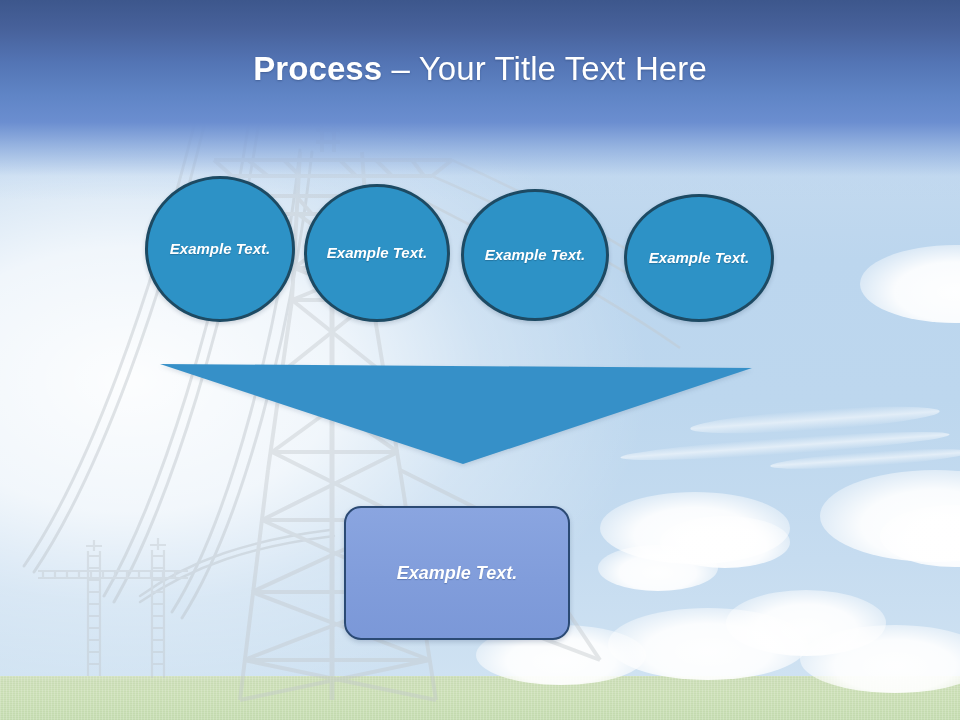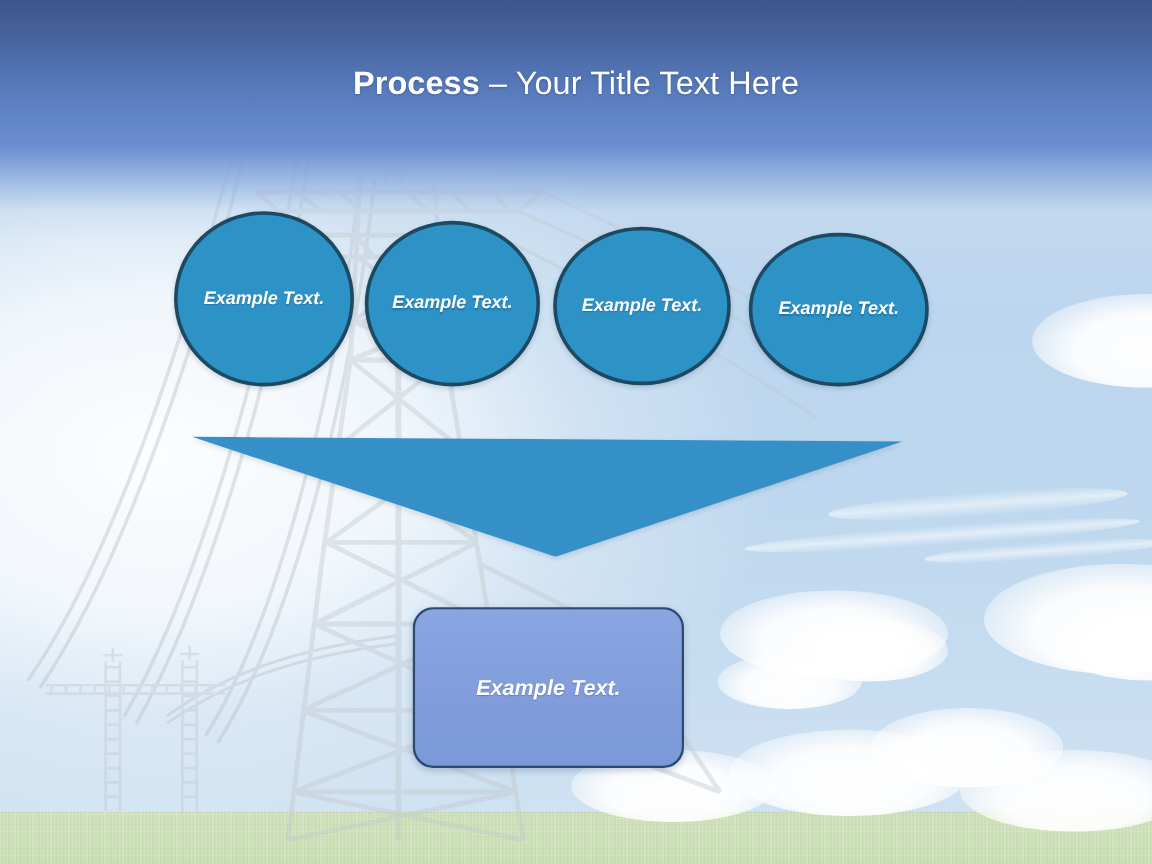--- a/index.html
+++ b/index.html
@@ -113,21 +113,21 @@
       rgba(190,213,240,0.30) 176px,
       rgba(255,255,255,0) 200px);
   }
 
   .slide-title {
     position: absolute;
     left: 0; top: 47px;
     width: 960px;
     text-align: center;
     color: #ffffff;
-    font-size: 27px;
+    font-size: 33px;
     line-height: 44px;
     letter-spacing: .1px;
     white-space: nowrap;
     text-shadow: 0 1px 2px rgba(30,50,90,0.35);
   }
   .slide-title .t-bold { font-weight: bold; }
   .slide-title .t-light { font-weight: normal; }
 
   
   .circle {

